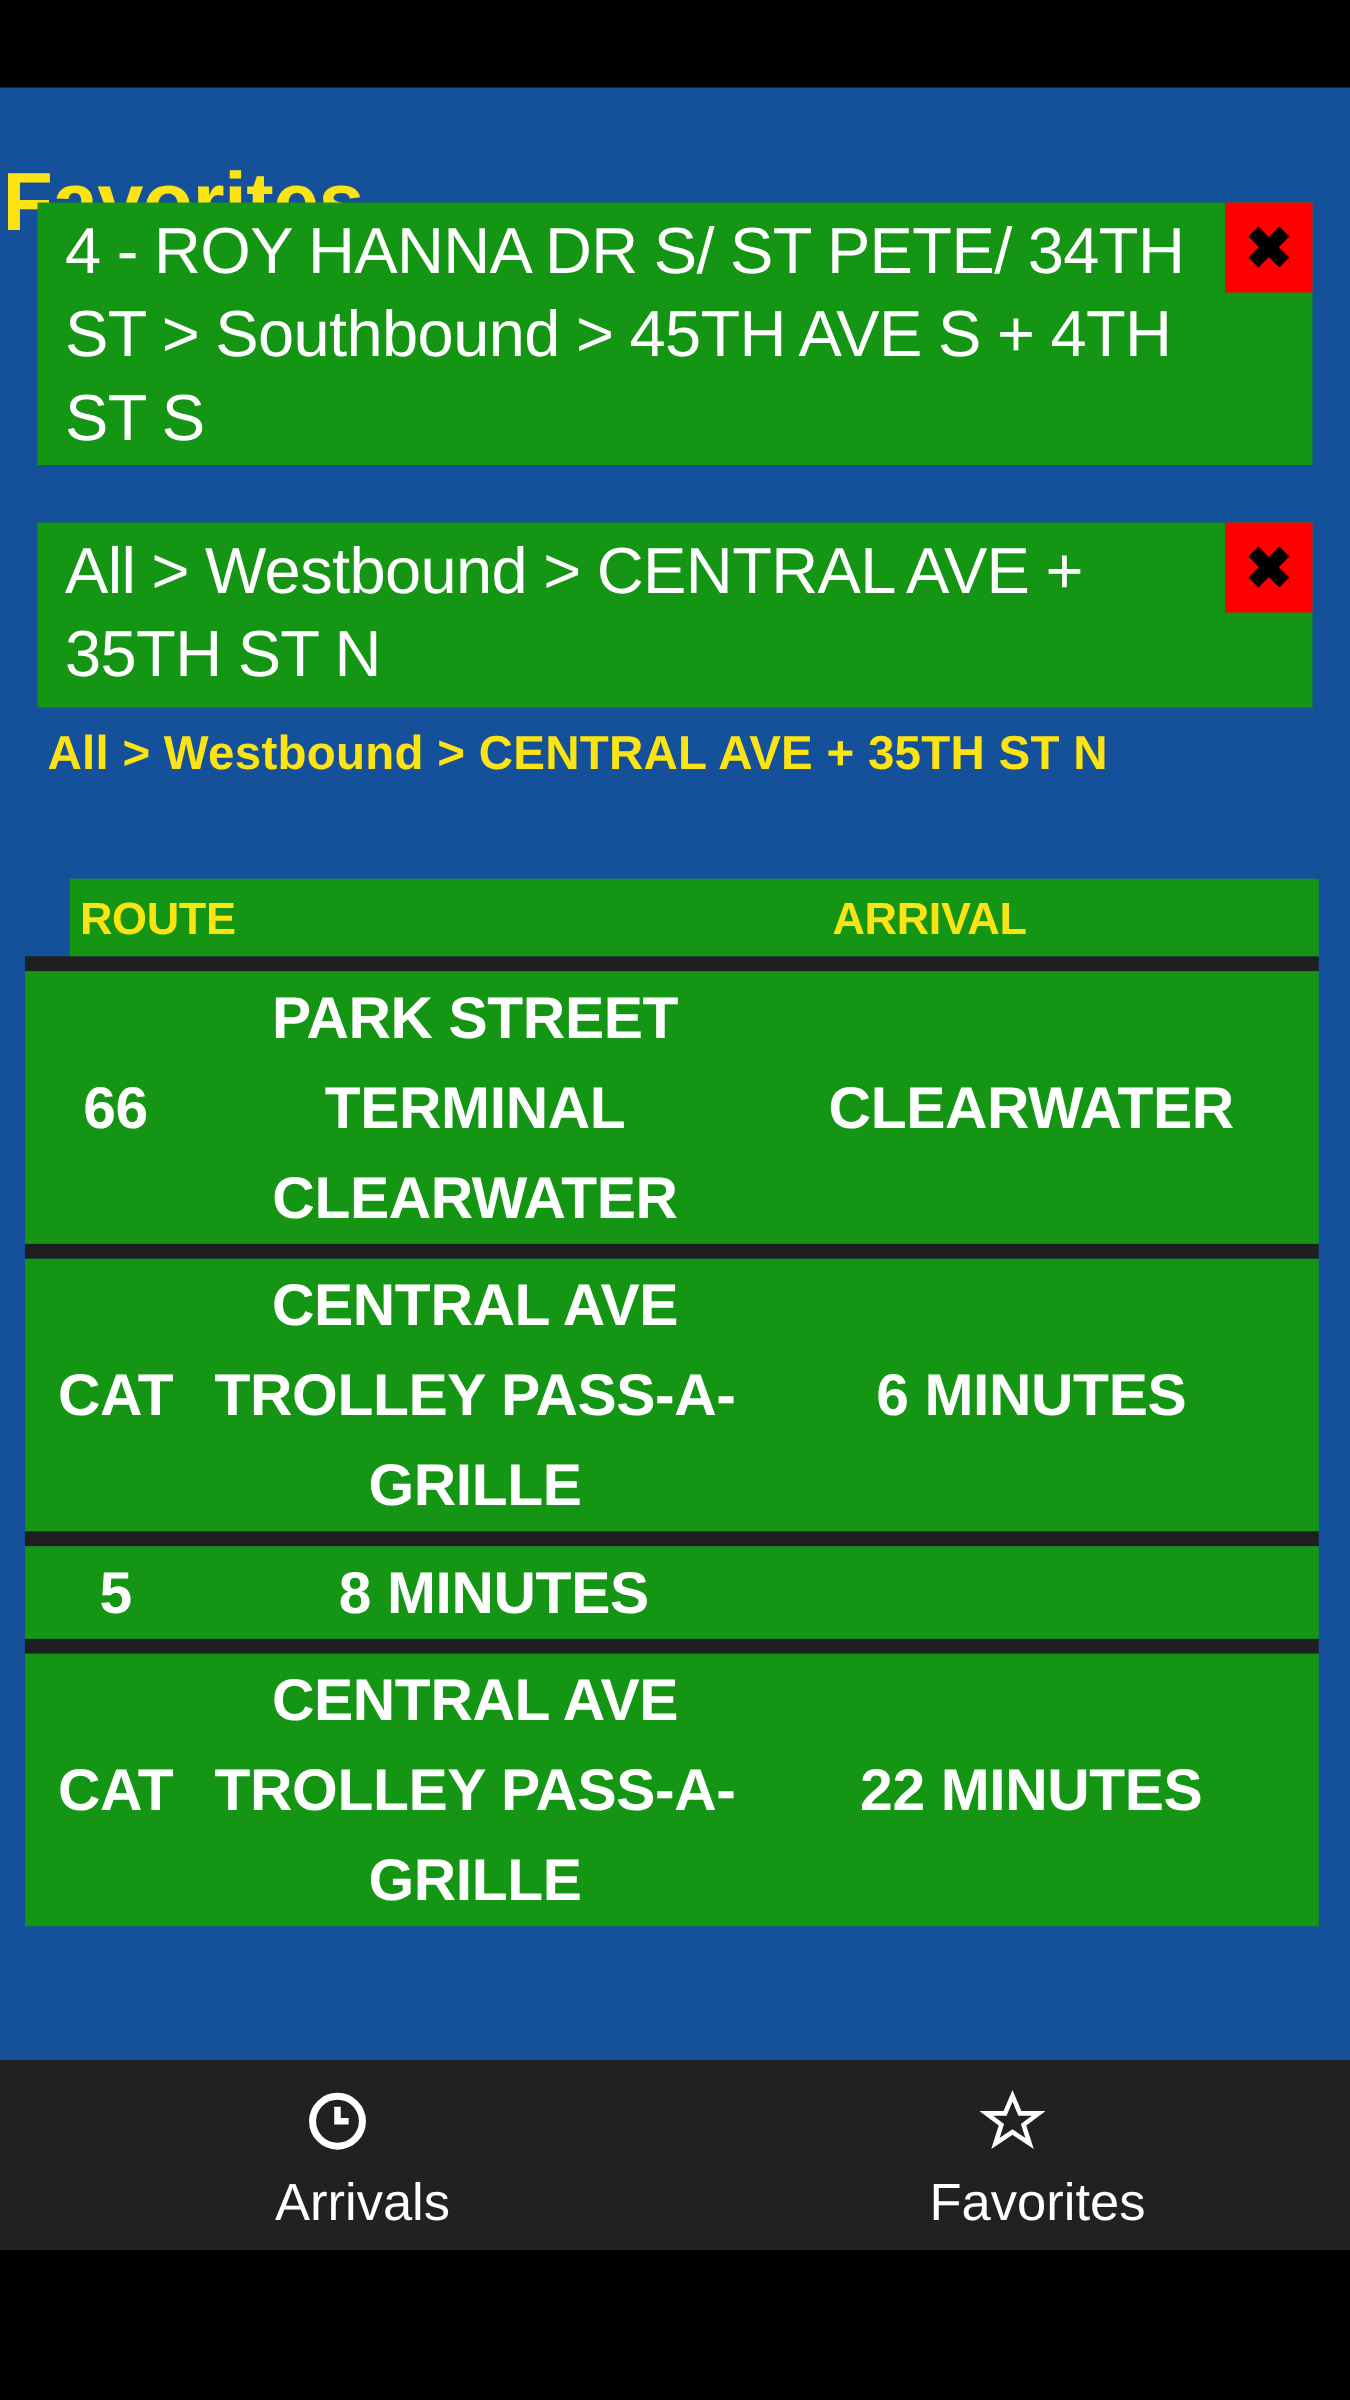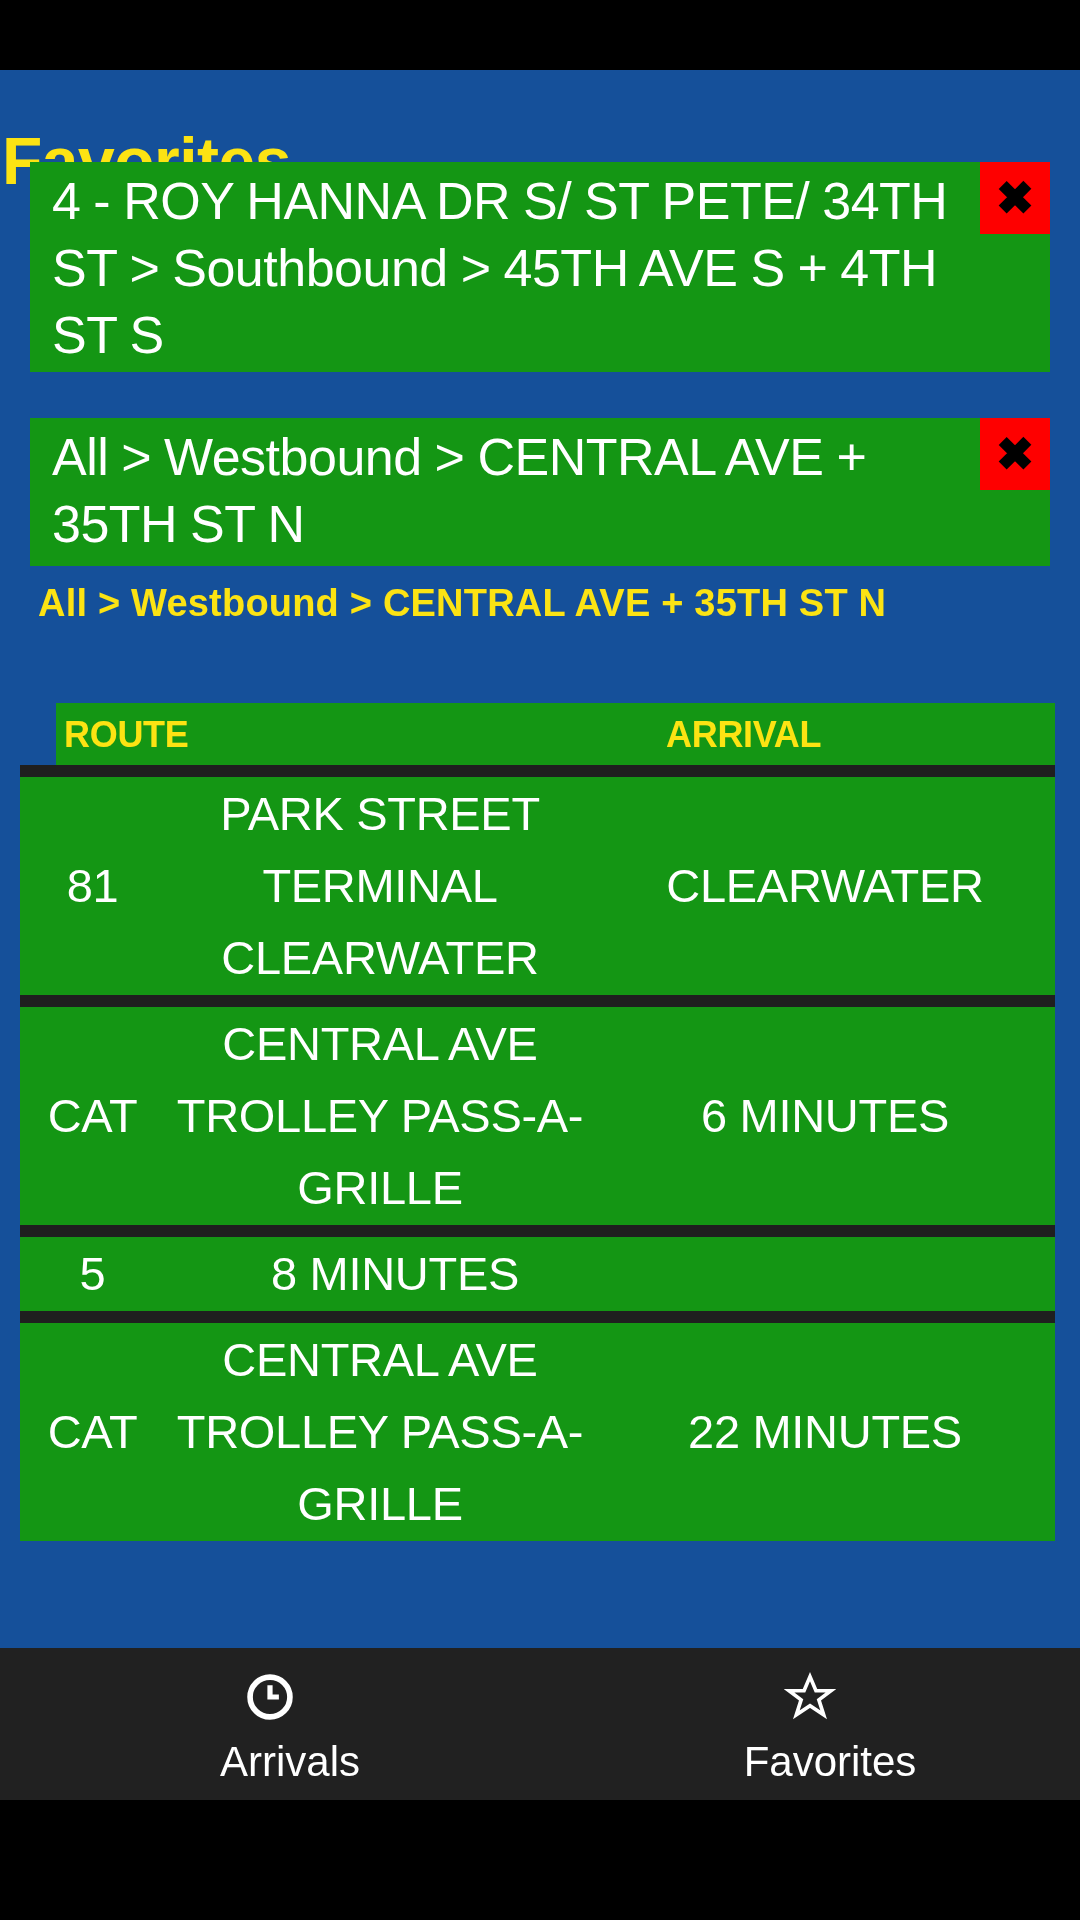--- a/index.html
+++ b/index.html
@@ -117,20 +117,21 @@
     background:#149614;
     display:flex;
     align-items:center;
   }
   .t-row .cell {
     color:#FFFFFF;
     font-size:47px;
     line-height:72px;
     text-align:center;
     letter-spacing:-0.3px;
+    font-weight:bold;
   }
   .c-route { width:145px; flex:0 0 145px; }
   .c-dest  { width:430px; flex:0 0 430px; }
   .c-arr   { width:460px; flex:0 0 460px; }
 
   #row-0 { height:218px; }
   #row-1 { height:218px; }
   #row-2 { height:74px; }
   #row-3 { height:218px; }
 
@@ -193,21 +194,21 @@
     <div id="arrivals-table">
 
       <div class="t-head">
         <div class="th th-route">ROUTE</div>
         <div class="th th-arr">ARRIVAL</div>
       </div>
 
       <div class="t-sep"></div>
 
       <div class="t-row" id="row-0">
-        <div class="cell c-route">81</div>
+        <div class="cell c-route">66</div>
         <div class="cell c-dest">PARK STREET TERMINAL CLEARWATER</div>
         <div class="cell c-arr">CLEARWATER</div>
       </div>
 
       <div class="t-sep"></div>
 
       <div class="t-row" id="row-1">
         <div class="cell c-route">CAT</div>
         <div class="cell c-dest">CENTRAL AVE TROLLEY PASS-A-GRILLE</div>
         <div class="cell c-arr">6 MINUTES</div>

